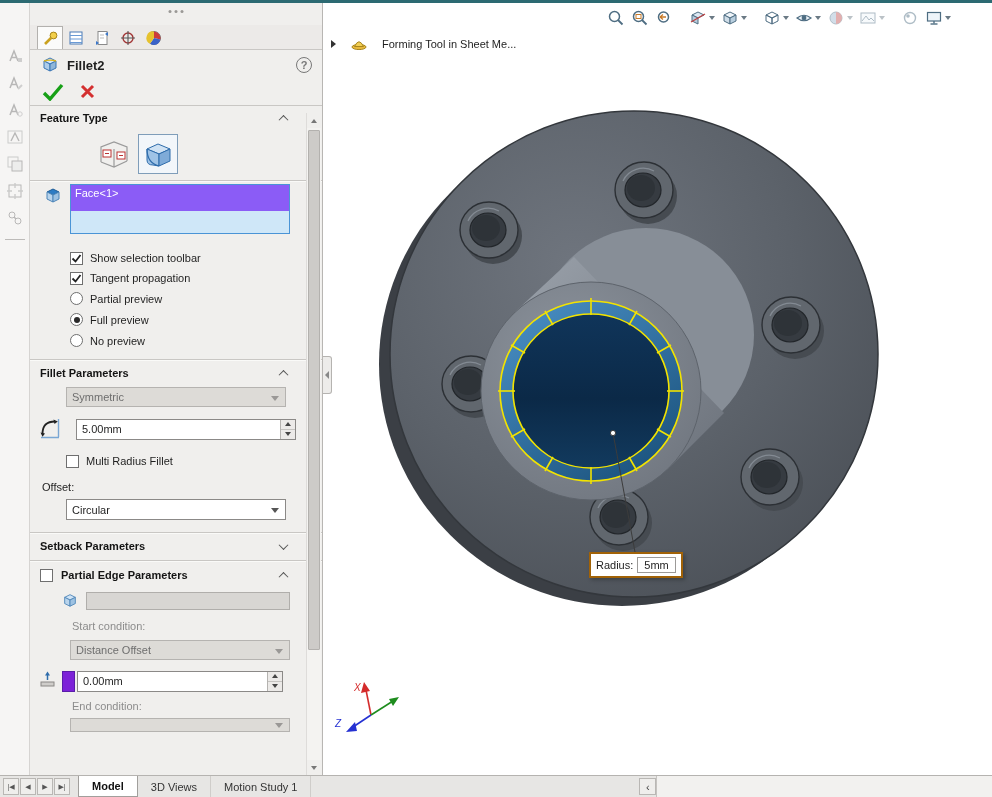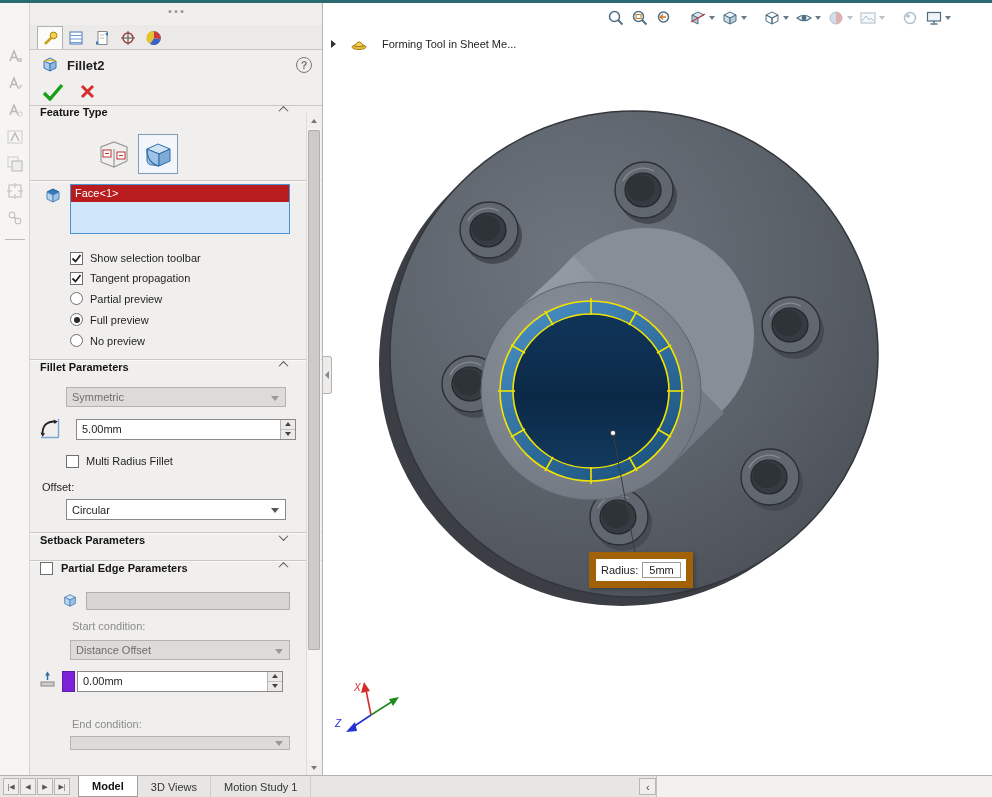--- a/index.html
+++ b/index.html
@@ -19,31 +19,31 @@
   .pm-top{height:22px;position:relative}
   .grip{position:absolute;left:50%;top:7px;transform:translateX(-50%);width:3px;height:3px;border-radius:50%;background:#9a9896;box-shadow:6px 0 0 #9a9896,-6px 0 0 #9a9896}
   .pm-tabs{height:25px;padding-left:7px;display:flex;align-items:flex-end;border-bottom:1px solid #c9c7c4;background:#eceae8}
   .pm-tab{width:26px;height:23px;display:flex;align-items:center;justify-content:center;border:1px solid transparent;border-bottom:none}
   .pm-tab.active{background:#fbfbfa;border-color:#b3b1ae}
   .pm-title{height:30px;display:flex;align-items:center;padding:0 10px;gap:7px}
   .pm-title .t{font-size:13px;font-weight:bold}
   .help{margin-left:auto;width:16px;height:16px;border:1.5px solid #787878;border-radius:50%;color:#787878;font-weight:bold;font-size:11px;display:flex;align-items:center;justify-content:center}
   .pm-ok{height:26px;display:flex;align-items:center;gap:16px;padding-left:12px;border-bottom:1px solid #c9c7c4;background:#f0efed}
   .divider{height:2px;border-top:1px solid #c9c7c4;background:#fafaf8;margin-top:2px}
-  .sec-h{height:24px;display:flex;padding:0 11px 0 10px;font-weight:bold;color:#141414}
+  .sec-h{height:24px;display:flex;align-items:center;padding:0 11px 0 10px;font-weight:bold;color:#141414}
   .chev{margin-left:auto;margin-right:24px;width:7px;height:7px;border-left:1.7px solid #555;border-top:1.7px solid #555}
   .chev.up{transform:rotate(45deg) translate(1px,1px)}
   .chev.dn{transform:rotate(225deg) translate(1px,1px)}
   .ft-btns{height:48px;display:flex;gap:4px;padding-left:64px;align-items:center}
   .ft-btn{width:40px;height:40px;display:flex;align-items:center;justify-content:center;border:1px solid transparent}
   .ft-btn.sel{border:1px solid #7f9db9;background:#f2f6fa}
   .sel-row{display:flex;margin-top:2px}
   .sel-icon{margin:2px 8px 0 14px}
   .listbox{width:220px;height:50px;border:1px solid #4a94d6;background:#cfe7f8;overflow:hidden}
-  .li-sel{height:17px;background:#b91c1c;color:#fff;padding:2px 4px 0 4px}
+  .li-sel{height:26px;background:#8b5cf6;color:#fff;padding:2px 4px 0 4px}
   .cb-row,.radio-row{display:flex;align-items:center;gap:7px;margin-left:40px;height:20px}
   .radio-row{height:21px}
   .mt14{margin-top:14px}
   .cb{width:13px;height:13px;border:1px solid #6f6f6f;background:#fff;display:flex;align-items:center;justify-content:center;flex:0 0 auto}
   .rad{width:13px;height:13px;border:1px solid #6f6f6f;border-radius:50%;background:#fff;display:flex;align-items:center;justify-content:center;flex:0 0 auto}
   .rad .dot{width:6px;height:6px;border-radius:50%;background:#2a2a2a}
   .combo{width:220px;height:20px;background:#fff;border:1px solid #8b8987;display:flex;align-items:center;padding-left:5px;position:relative}
   .combo .ca{position:absolute;right:6px;top:8px;border-left:4px solid transparent;border-right:4px solid transparent;border-top:5px solid #555}
   .combo.dis{background:#dddbd7;border-color:#b5b3b0;color:#6e6e6e}
   .combo.dis .ca{border-top-color:#9a9896}
@@ -71,21 +71,21 @@
   
   #viewport{position:absolute;left:322px;top:3px;width:670px;height:772px;background:#fff;border-left:1px solid #b8b6b3}
   #hud{position:absolute;top:4px;right:38px;display:flex;align-items:center}
   .hud-i{height:22px;display:flex;align-items:center;padding:0 3px}
   .hud-arrow{border-left:3.5px solid transparent;border-right:3.5px solid transparent;border-top:4px solid #6b7a85;margin-left:2px}
   .hud-gap{width:10px}
   .dim{opacity:.45}
   #breadcrumb{position:absolute;left:8px;top:33px;display:flex;align-items:center;gap:15px}
   .bc-arrow{border-top:4px solid transparent;border-bottom:4px solid transparent;border-left:5px solid #333}
   #model-svg{position:absolute;left:0;top:0}
-  #callout{position:absolute;left:266px;top:549px;background:#fff;border:7px solid #a16207;display:flex;align-items:center;gap:4px;padding:3px 5px;box-shadow:2px 2px 4px rgba(0,0,0,.25)}
+  #callout{position:absolute;left:266px;top:549px;background:#fff;border:2px solid #a16207;display:flex;align-items:center;gap:4px;padding:3px 5px;box-shadow:2px 2px 4px rgba(0,0,0,.25)}
   #callout .cv{border:1px solid #9c9a98;padding:1px 6px;background:#fff}
   #flyout-tab{position:absolute;left:0;top:353px;width:9px;height:38px;background:#edecea;border:1px solid #b5b3b0;border-left:none;border-radius:0 3px 3px 0;display:flex;align-items:center;justify-content:center}
   .fly-arrow{border-top:4px solid transparent;border-bottom:4px solid transparent;border-right:4px solid #888}
 
   
   #bottom-bar{position:absolute;left:0;top:775px;width:992px;height:22px;background:#e7e6e4;border-top:1px solid #b5b3b0;display:flex;align-items:stretch}
   .bb-nav{display:flex;align-items:center;padding:0 8px 0 3px;gap:1px}
   .bb-nb{width:16px;height:17px;border:1px solid #b9b7b4;background:#efeeec;display:flex;align-items:center;justify-content:center;font-size:7px;color:#555}
   .bb-tab{padding:0 13px;display:flex;align-items:center;border-right:1px solid #cfcdca;color:#333}
   .bb-tab.active{background:#fff;border:1px solid #a19f9c;border-top:none;font-weight:bold;color:#111}
@@ -348,21 +348,21 @@
         <div class="spin">
           <div class="up">
               <span class="tri-up"></span>
             </div>
           <div>
               <span class="tri-dn"></span>
             </div>
         </div>
       </div>
     </div>
-    <div class="lbl-gray" style="margin-top:26px">End condition:</div>
+    <div class="lbl-gray" style="margin-top:8px">End condition:</div>
     <div class="combo dis ml40" style="margin-top:6px;height:14px">
       <span class="ca" style="top:4px"></span>
     </div>
 
     <div id="pm-scroll">
       <div class="sb-btn sb-up">
           <span class="tri-up g"></span>
         </div>
       <div class="sb-thumb"></div>
       <div class="sb-btn sb-dn">

